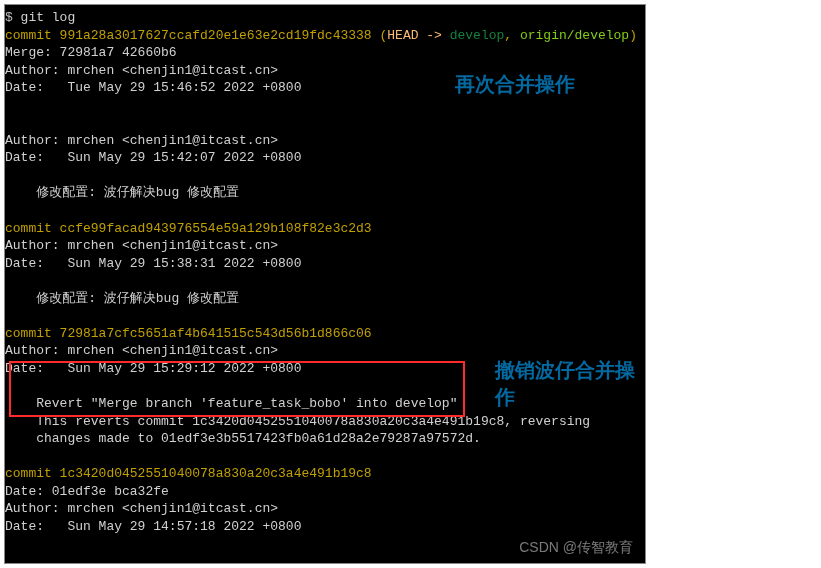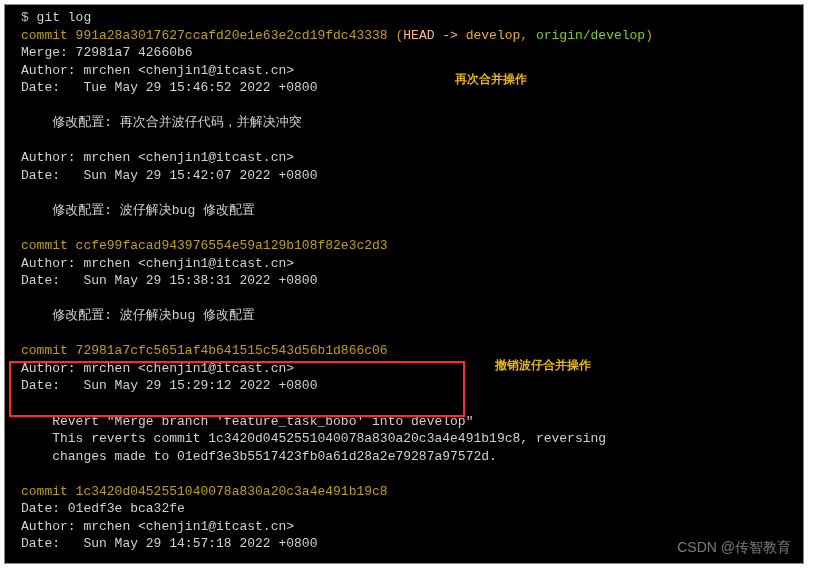--- a/index.html
+++ b/index.html
@@ -5,41 +5,41 @@
     * { margin: 0; padding: 0; box-sizing: border-box; }
     body {
       background: #fff;
       font-family: "Courier New", Consolas, monospace;
       font-size: 13px;
       padding: 4px;
     }
     .terminal {
       background: #000;
       color: #c0c0c0;
-      padding: 4px 16px;
-      width: 800px;
+      padding: 4px 0;
+      width: 642px;
       height: 560px;
       position: relative;
       overflow: hidden;
       line-height: 1.35;
       border: 1px solid #888;
     }
     .line { white-space: pre; }
     .prompt { color: #c0c0c0; }
     .yellow { color: #c0a000; }
     .cyan { color: #fdba74; }
-    .green { color: #eab308; margin-top: 10px; }
+    .green { color: #15803d; margin-top: 10px; }
     .red { color: #84cc16; }
     .white { color: #d0d0d0; }
     .annotation {
       position: absolute;
-      color: #eab308;
+      color: #0369a1;
       font-family: "Microsoft YaHei", "SimHei", sans-serif;
       font-weight: 700;
-      font-size: 12px;
+      font-size: 20px;
       pointer-events: none;
     }
     .ann1 { top: 66px; left: 450px; }
     .ann2 { top: 352px; left: 490px; }
     .redbox {
       position: absolute;
       border: 2px solid #ff2a2a;
       left: 4px;
       top: 356px;
       width: 456px;
@@ -62,21 +62,20 @@
 
 <div class="terminal">
 
   <div class="line"><span class="prompt">$ </span><span class="white">git log</span></div>
 
   <div class="line"><span class="yellow">commit </span><span class="yellow">991a28a3017627ccafd20e1e63e2cd19fdc43338</span><span class="yellow"> (</span><span class="cyan">HEAD -&gt; </span><span class="green">develop</span><span class="yellow">, </span><span class="red">origin/develop</span><span class="yellow">)</span></div>
   <div class="line white">Merge: 72981a7 42660b6</div>
   <div class="line white">Author: mrchen &lt;chenjin1@itcast.cn&gt;</div>
   <div class="line white">Date:   Tue May 29 15:46:52 2022 +0800</div>
   <div class="line">&nbsp;</div>
-  <div class="line white">    修改配置: 再次合并波仔代码，并解决冲突</div>
   <div class="line">&nbsp;</div>
 
   <div class="line white">Author: mrchen &lt;chenjin1@itcast.cn&gt;</div>
   <div class="line white">Date:   Sun May 29 15:42:07 2022 +0800</div>
   <div class="line">&nbsp;</div>
   <div class="line white">    修改配置: 波仔解决bug 修改配置</div>
   <div class="line">&nbsp;</div>
 
   <div class="line"><span class="yellow">commit </span><span class="yellow">ccfe99facad943976554e59a129b108f82e3c2d3</span></div>
   <div class="line white">Author: mrchen &lt;chenjin1@itcast.cn&gt;</div>

